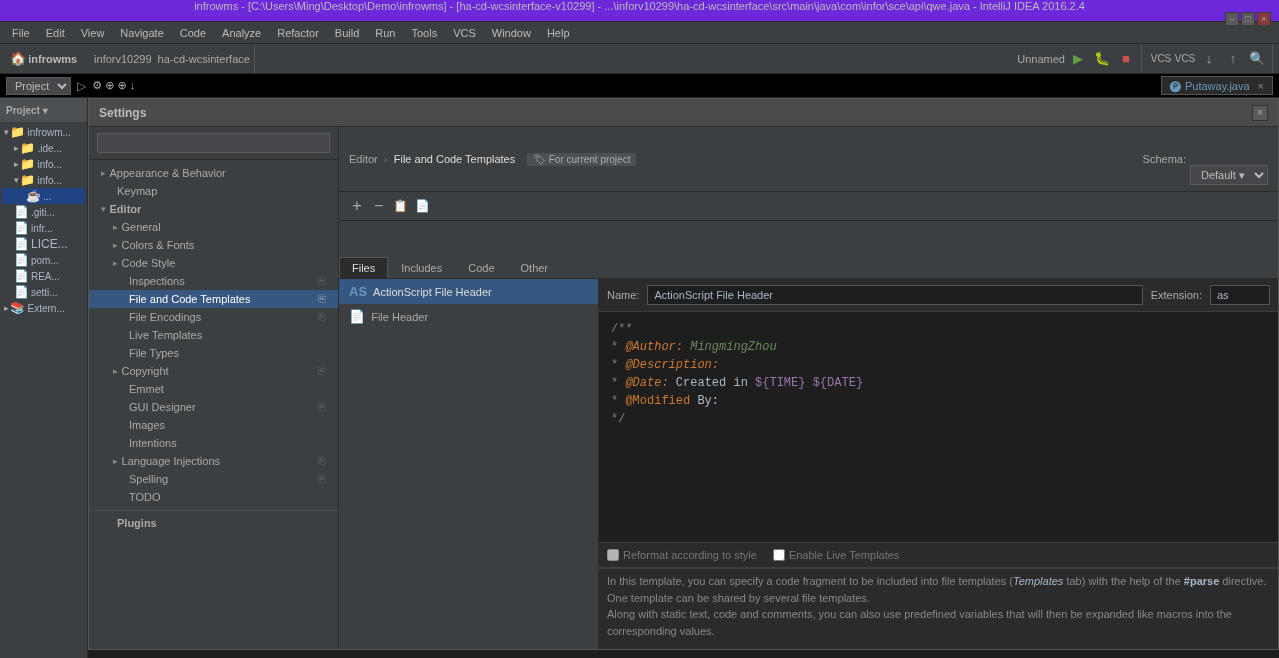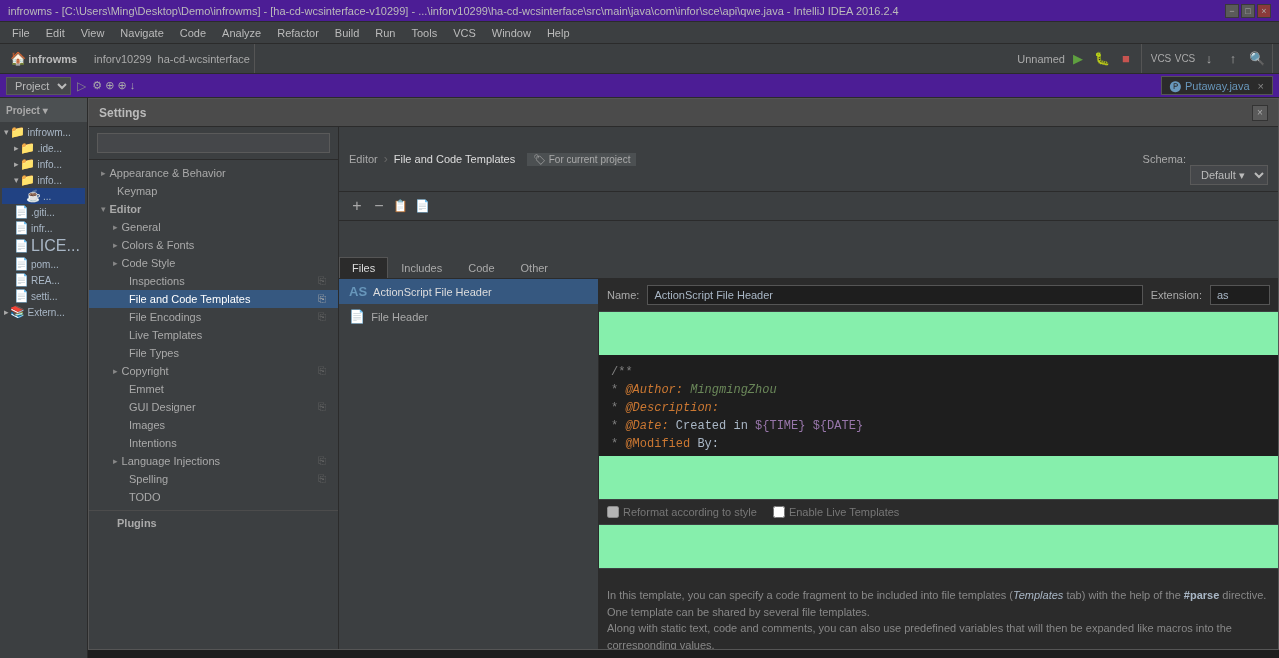--- a/index.html
+++ b/index.html
@@ -1,27 +1,28 @@
 <!DOCTYPE html>
 <html><head>
   <meta charset="utf-8">
   <style>
     * { margin: 0; padding: 0; box-sizing: border-box; }
     body { font-family: 'Segoe UI', Arial, sans-serif; font-size: 12px; background: #3c3f41; color: #a9b7c6; overflow: hidden; }
 
     
     .title-bar {
-      background: #4c1d95;
+      background: #6d28d9;
       color: #bbbbbb;
       height: 22px;
       display: flex;
       align-items: center;
       padding: 0 8px;
       font-size: 11px;
       border-bottom: 1px solid #2b2b2b;
+      flex-direction: column;
     }
     .title-bar-controls {
       margin-left: auto;
       display: flex;
       gap: 2px;
     }
     .title-btn {
       width: 14px; height: 14px;
       background: #5a5a5a;
       border: 1px solid #3a3a3a;
@@ -72,21 +73,21 @@
       border-radius: 2px;
     }
     .toolbar-label {
       color: #bbbbbb;
       font-size: 11px;
       font-weight: bold;
     }
 
     
     .nav-bar {
-      background: #4c1d95;
+      background: #000000;
       height: 24px;
       display: flex;
       align-items: center;
       padding: 0 6px;
       border-bottom: 1px solid #2b2b2b;
       gap: 2px;
     }
 
     
     .main-layout {
@@ -323,23 +324,22 @@
       font-size: 11px;
       color: #aaa;
     }
     .template-item.selected { background: #365880; color: #ddd; }
 
     
     .editor-panel {
       flex: 1;
       display: flex;
       flex-direction: column;
-      background: #86efac;
+      background: #8b5cf6;
       overflow: hidden;
-      gap: 43px;
     }
 
     
     .name-row {
       display: flex;
       align-items: center;
       padding: 6px 8px;
       gap: 8px;
       border-bottom: 1px solid #3c3f41;
       background: #2b2b2b;
@@ -408,21 +408,21 @@
     }
     .desc-header {
       padding: 4px 8px;
       color: #aaa;
       font-size: 11px;
       font-weight: bold;
       background: #3c3f41;
       border-bottom: 1px solid #2b2b2b;
     }
     .desc-text {
-      padding: 18px 8px;
+      padding: 4px 8px;
       font-size: 11px;
       color: #888;
       line-height: 1.5;
       height: 80px;
       overflow-y: auto;
     }
     .desc-text em { font-style: italic; color: #a9b7c6; }
     .desc-text strong { font-weight: bold; color: #a9b7c6; }
   </style>
 </head>
@@ -524,21 +524,21 @@
       <div class="tree-item" style="padding-left:12px;">
         <span style="font-size:12px;">📄</span>
         <span style="font-size:10px;">.giti...</span>
       </div>
       <div class="tree-item" style="padding-left:12px;">
         <span style="font-size:12px;">📄</span>
         <span style="font-size:10px;">infr...</span>
       </div>
       <div class="tree-item" style="padding-left:12px;">
         <span style="font-size:12px;">📄</span>
-        <span style="font-size:16px;text-align:right;">LICE...</span>
+        <span style="font-size:12px;text-align:right;">LICE...</span>
       </div>
       <div class="tree-item" style="padding-left:12px;">
         <span style="font-size:12px;color:#e8bf6a;">📄</span>
         <span style="font-size:10px;text-align:right;">pom...</span>
       </div>
       <div class="tree-item" style="padding-left:12px;">
         <span style="font-size:12px;">📄</span>
         <span style="font-size:10px;">REA...</span>
       </div>
       <div class="tree-item" style="padding-left:12px;">

